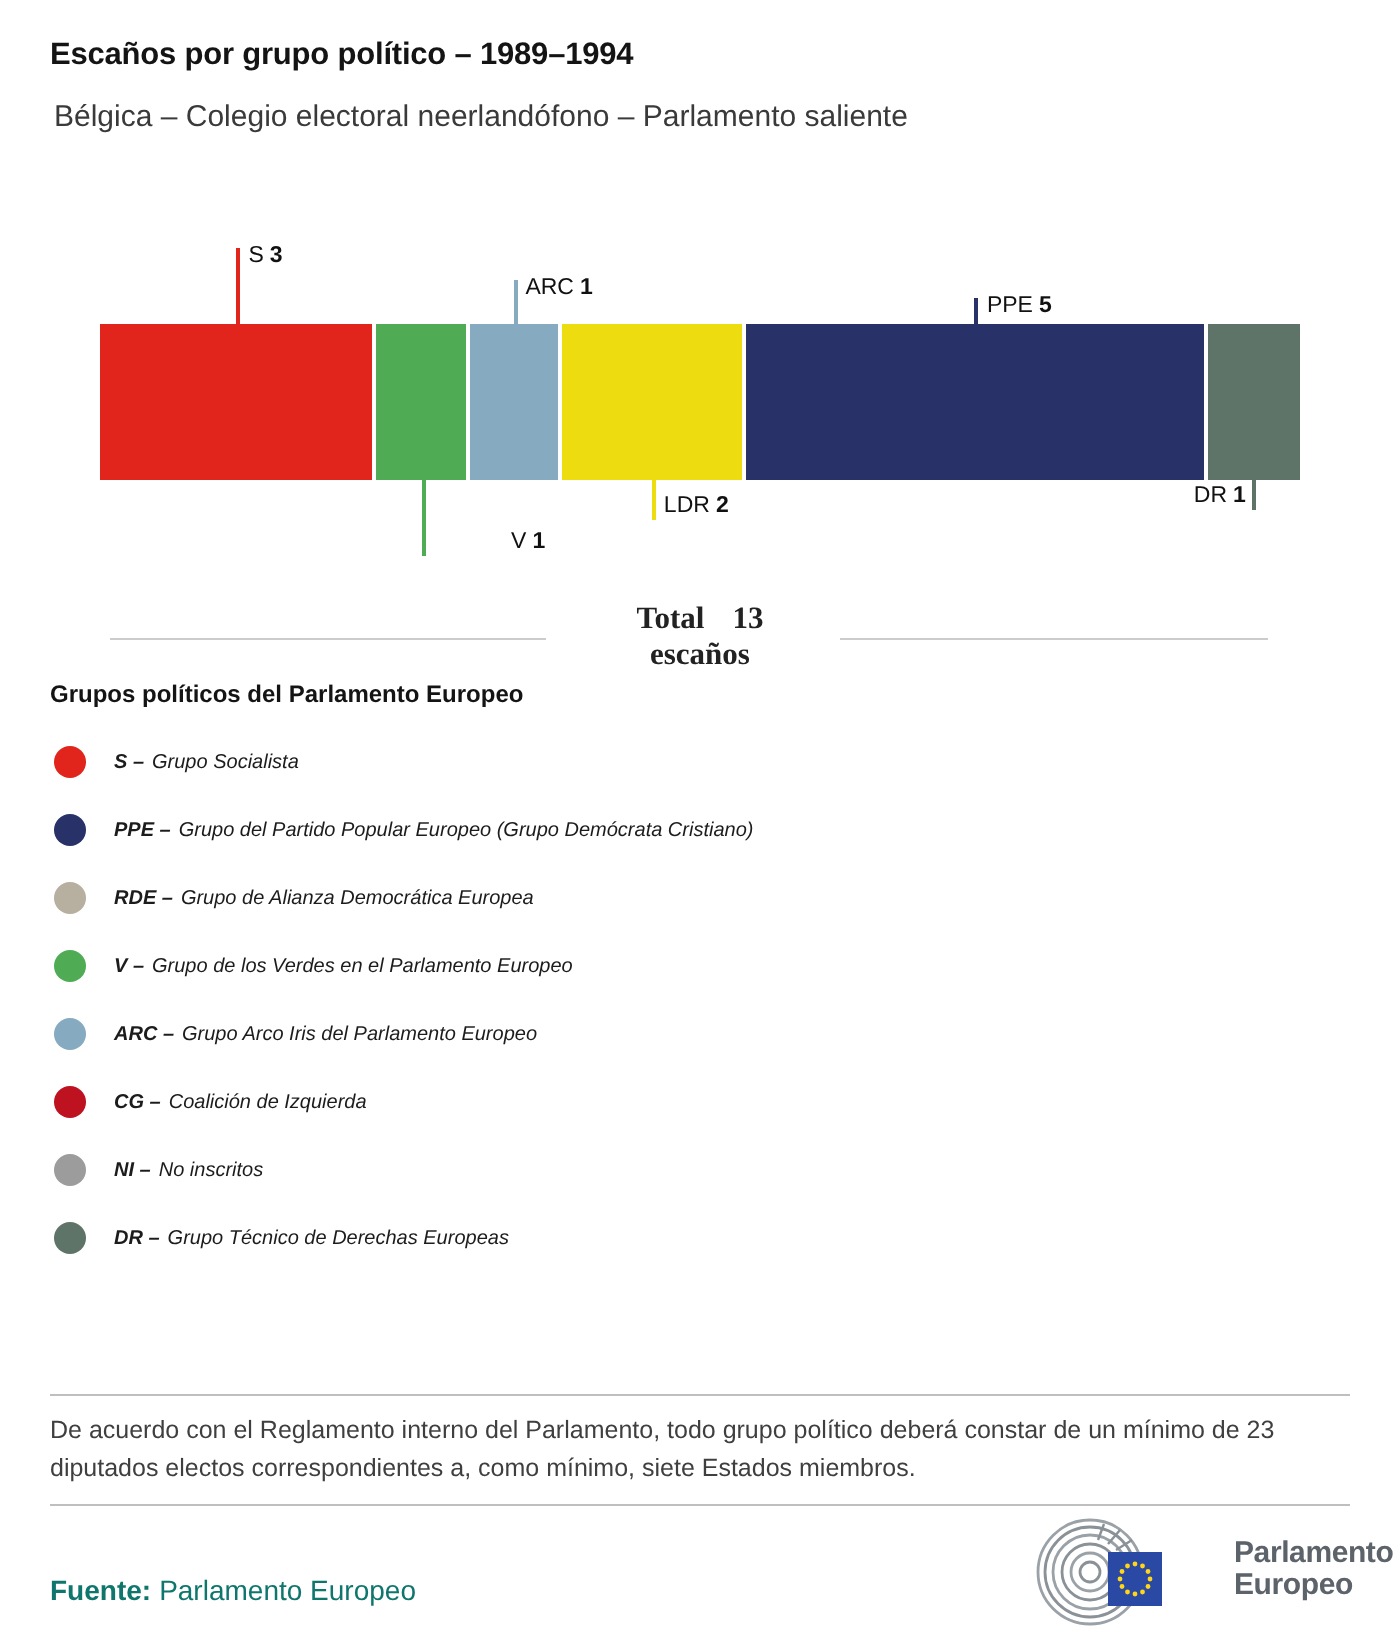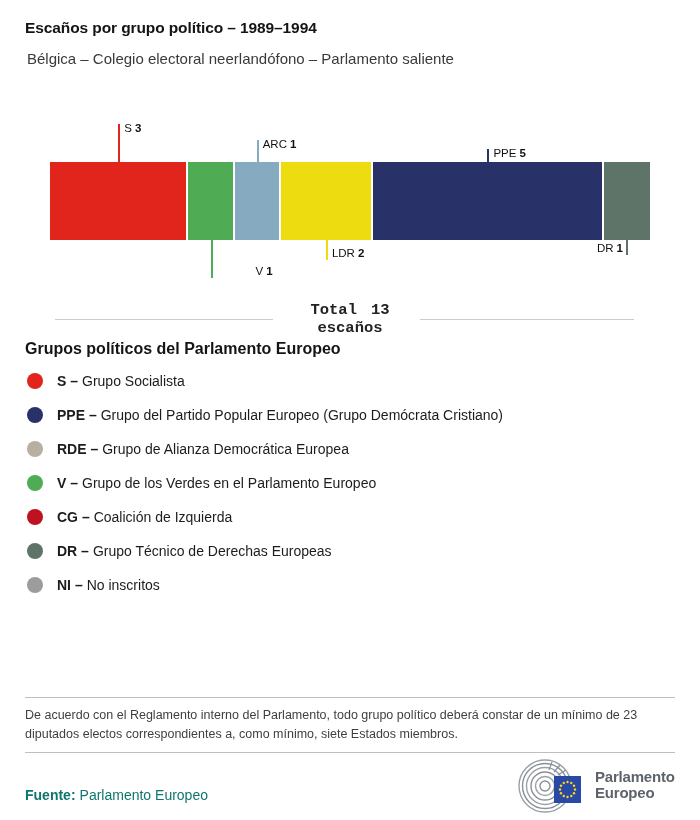--- a/index.html
+++ b/index.html
@@ -13,44 +13,44 @@
   
   .bar{position:absolute;left:50px;top:162px;width:600px;height:78px;display:flex;}
   .seg{height:100%;box-sizing:border-box;border-right:2px solid #fff;}
   .seg:last-child{border-right:none;}
   .tickline{position:absolute;width:2px;}
   .ticklabel{position:absolute;font-size:11.5px;color:#111;white-space:nowrap;line-height:13px;}
   .ticklabel b{margin-left:3px;}
 
   
   .total-text{position:absolute;left:275px;top:301px;width:150px;text-align:center;
-              font-family:Liberation Mono, monospace;font-weight:bold;font-size:15.5px;
+              font-family:Liberation Serif, serif;font-weight:bold;font-size:15.5px;
               line-height:18px;color:#222;}
   .tgap{display:inline-block;width:14px;}
   .rule{position:absolute;top:319px;height:1px;background:#cccccc;}
   .rule-left{left:55px;width:218px;}
   .rule-right{left:420px;width:214px;}
 
   
-  .legend-title{position:absolute;left:25px;top:340px;font-size:16px;font-weight:bold;color:#141414;}
+  .legend-title{position:absolute;left:25px;top:340px;font-size:12px;font-weight:bold;color:#141414;}
   .legend{position:absolute;left:27px;top:364px;width:640px;}
   .lg-row{display:flex;align-items:center;height:34px;}
   .lg-dot{width:16px;height:16px;border-radius:50%;flex:0 0 16px;margin-right:14px;}
-  .lg-text{font-size:14px;color:#1c1c1c;}
+  .lg-text{font-size:10px;color:#1c1c1c;font-style:italic;}
   .lg-text b{margin-right:4px;}
 
   
   .hr{position:absolute;left:25px;width:650px;height:1px;background:#bfbfbf;}
   .hr1{top:697px;} .hr2{top:752px;}
   .note{position:absolute;left:25px;top:706px;font-size:12.5px;color:#3f3f3f;line-height:19px;}
   .source{position:absolute;left:25px;top:787px;font-size:14px;color:#0f766e;}
   .source b{margin-right:4px;}
 
   .logo{position:absolute;left:514px;top:756px;display:flex;align-items:center;gap:9px;}
-  .logo-text{font-size:15px;font-weight:bold;color:#5d636a;line-height:16px;letter-spacing:-0.2px;}
+  .logo-text{font-size:15px;font-weight:bold;color:#5d636a;line-height:16px;letter-spacing:-0.2px;margin-left:22px;}
 </style>
 </head>
 <body>
 
 <div class="page">
 
   <div class="title">Escaños por grupo político – 1989–1994</div>
   <div class="subtitle">Bélgica – Colegio electoral neerlandófono – Parlamento saliente</div>
 
   <div id="chart">
@@ -97,30 +97,34 @@
       </div>
       <div class="lg-row">
         <span class="lg-dot" style="background: rgb(183, 175, 160);"></span>
         <span class="lg-text"><b>RDE –</b><span>Grupo de Alianza Democrática Europea</span></span>
       </div>
       <div class="lg-row">
         <span class="lg-dot" style="background: rgb(79, 172, 85);"></span>
         <span class="lg-text"><b>V –</b><span>Grupo de los Verdes en el Parlamento Europeo</span></span>
       </div>
       <div class="lg-row">
+        <span class="lg-dot" style="background: rgb(134, 170, 191);"></span>
+        <span class="lg-text"><b>ARC –</b><span>Grupo Arco Iris del Parlamento Europeo</span></span>
+      </div>
+      <div class="lg-row">
         <span class="lg-dot" style="background: rgb(190, 18, 32);"></span>
         <span class="lg-text"><b>CG –</b><span>Coalición de Izquierda</span></span>
       </div>
       <div class="lg-row">
+        <span class="lg-dot" style="background: rgb(156, 156, 156);"></span>
+        <span class="lg-text"><b>NI –</b><span>No inscritos</span></span>
+      </div>
+      <div class="lg-row">
         <span class="lg-dot" style="background: rgb(95, 116, 104);"></span>
         <span class="lg-text"><b>DR –</b><span>Grupo Técnico de Derechas Europeas</span></span>
-      </div>
-      <div class="lg-row">
-        <span class="lg-dot" style="background: rgb(156, 156, 156);"></span>
-        <span class="lg-text"><b>NI –</b><span>No inscritos</span></span>
       </div>
     </div>
 
   <div class="hr hr1"></div>
   <div class="note">
     <div>De acuerdo con el Reglamento interno del Parlamento, todo grupo político deberá constar de un mínimo de 23</div>
     <div>diputados electos correspondientes a, como mínimo, siete Estados miembros.</div>
   </div>
   <div class="hr hr2"></div>
 

